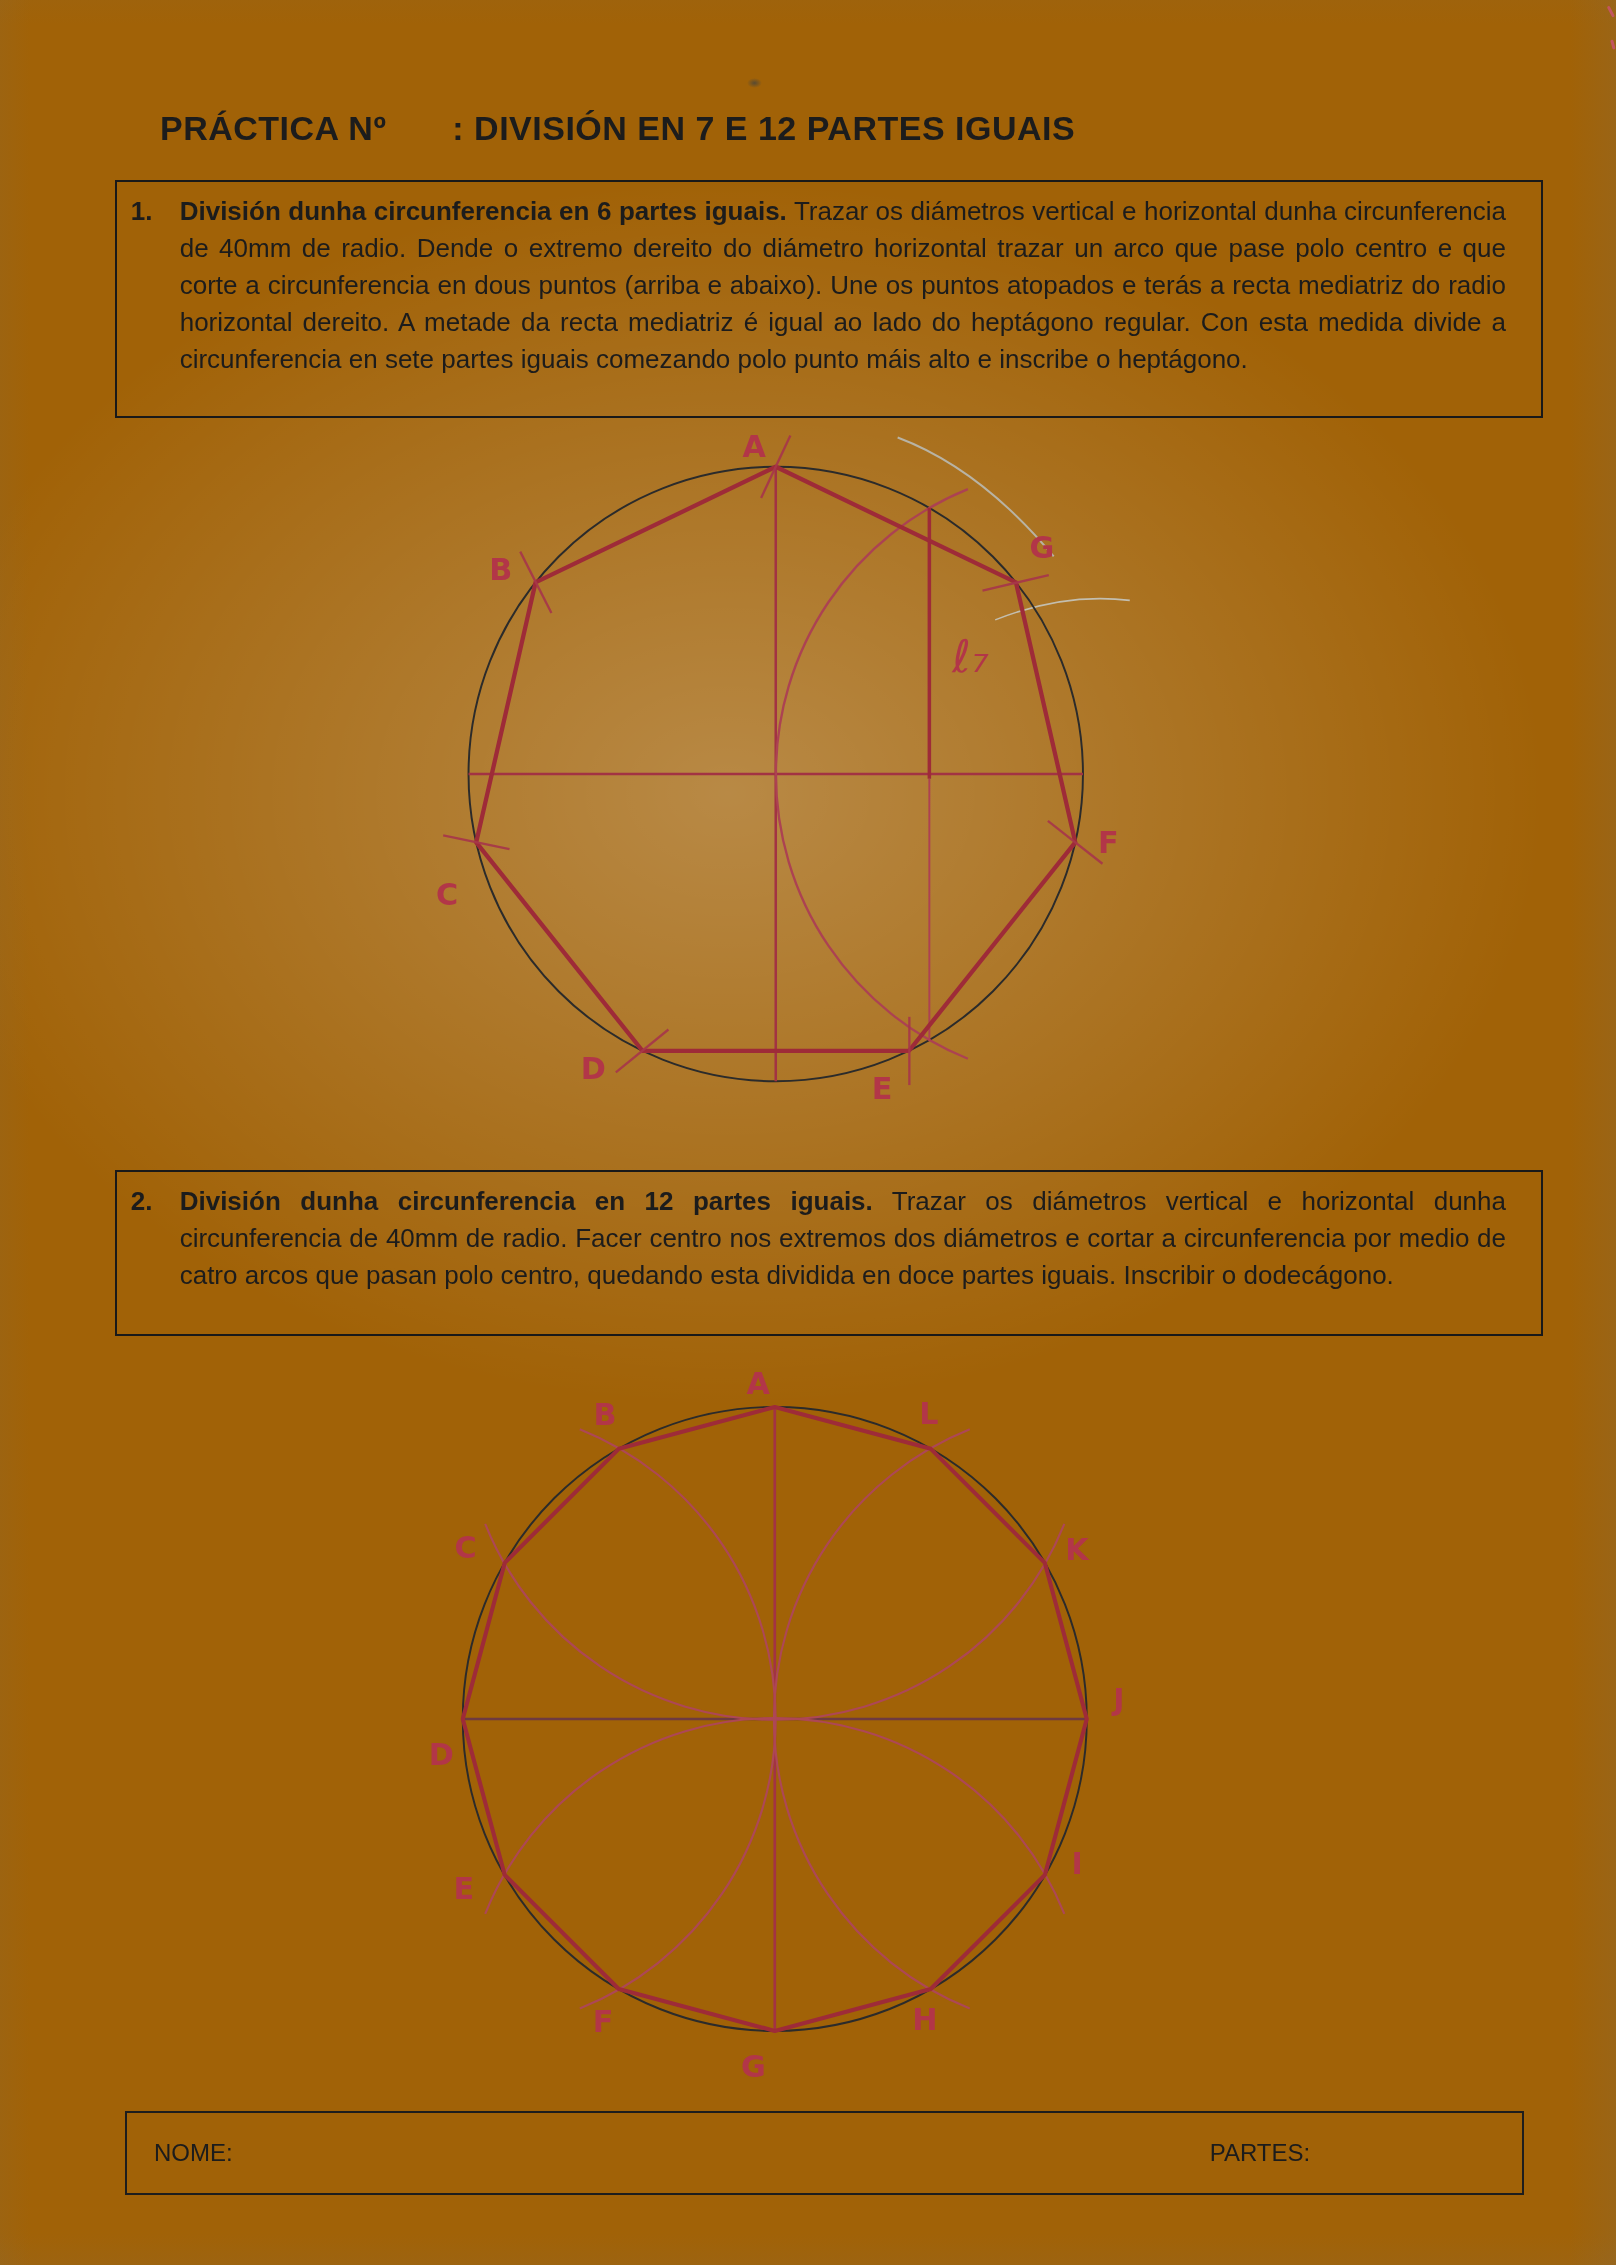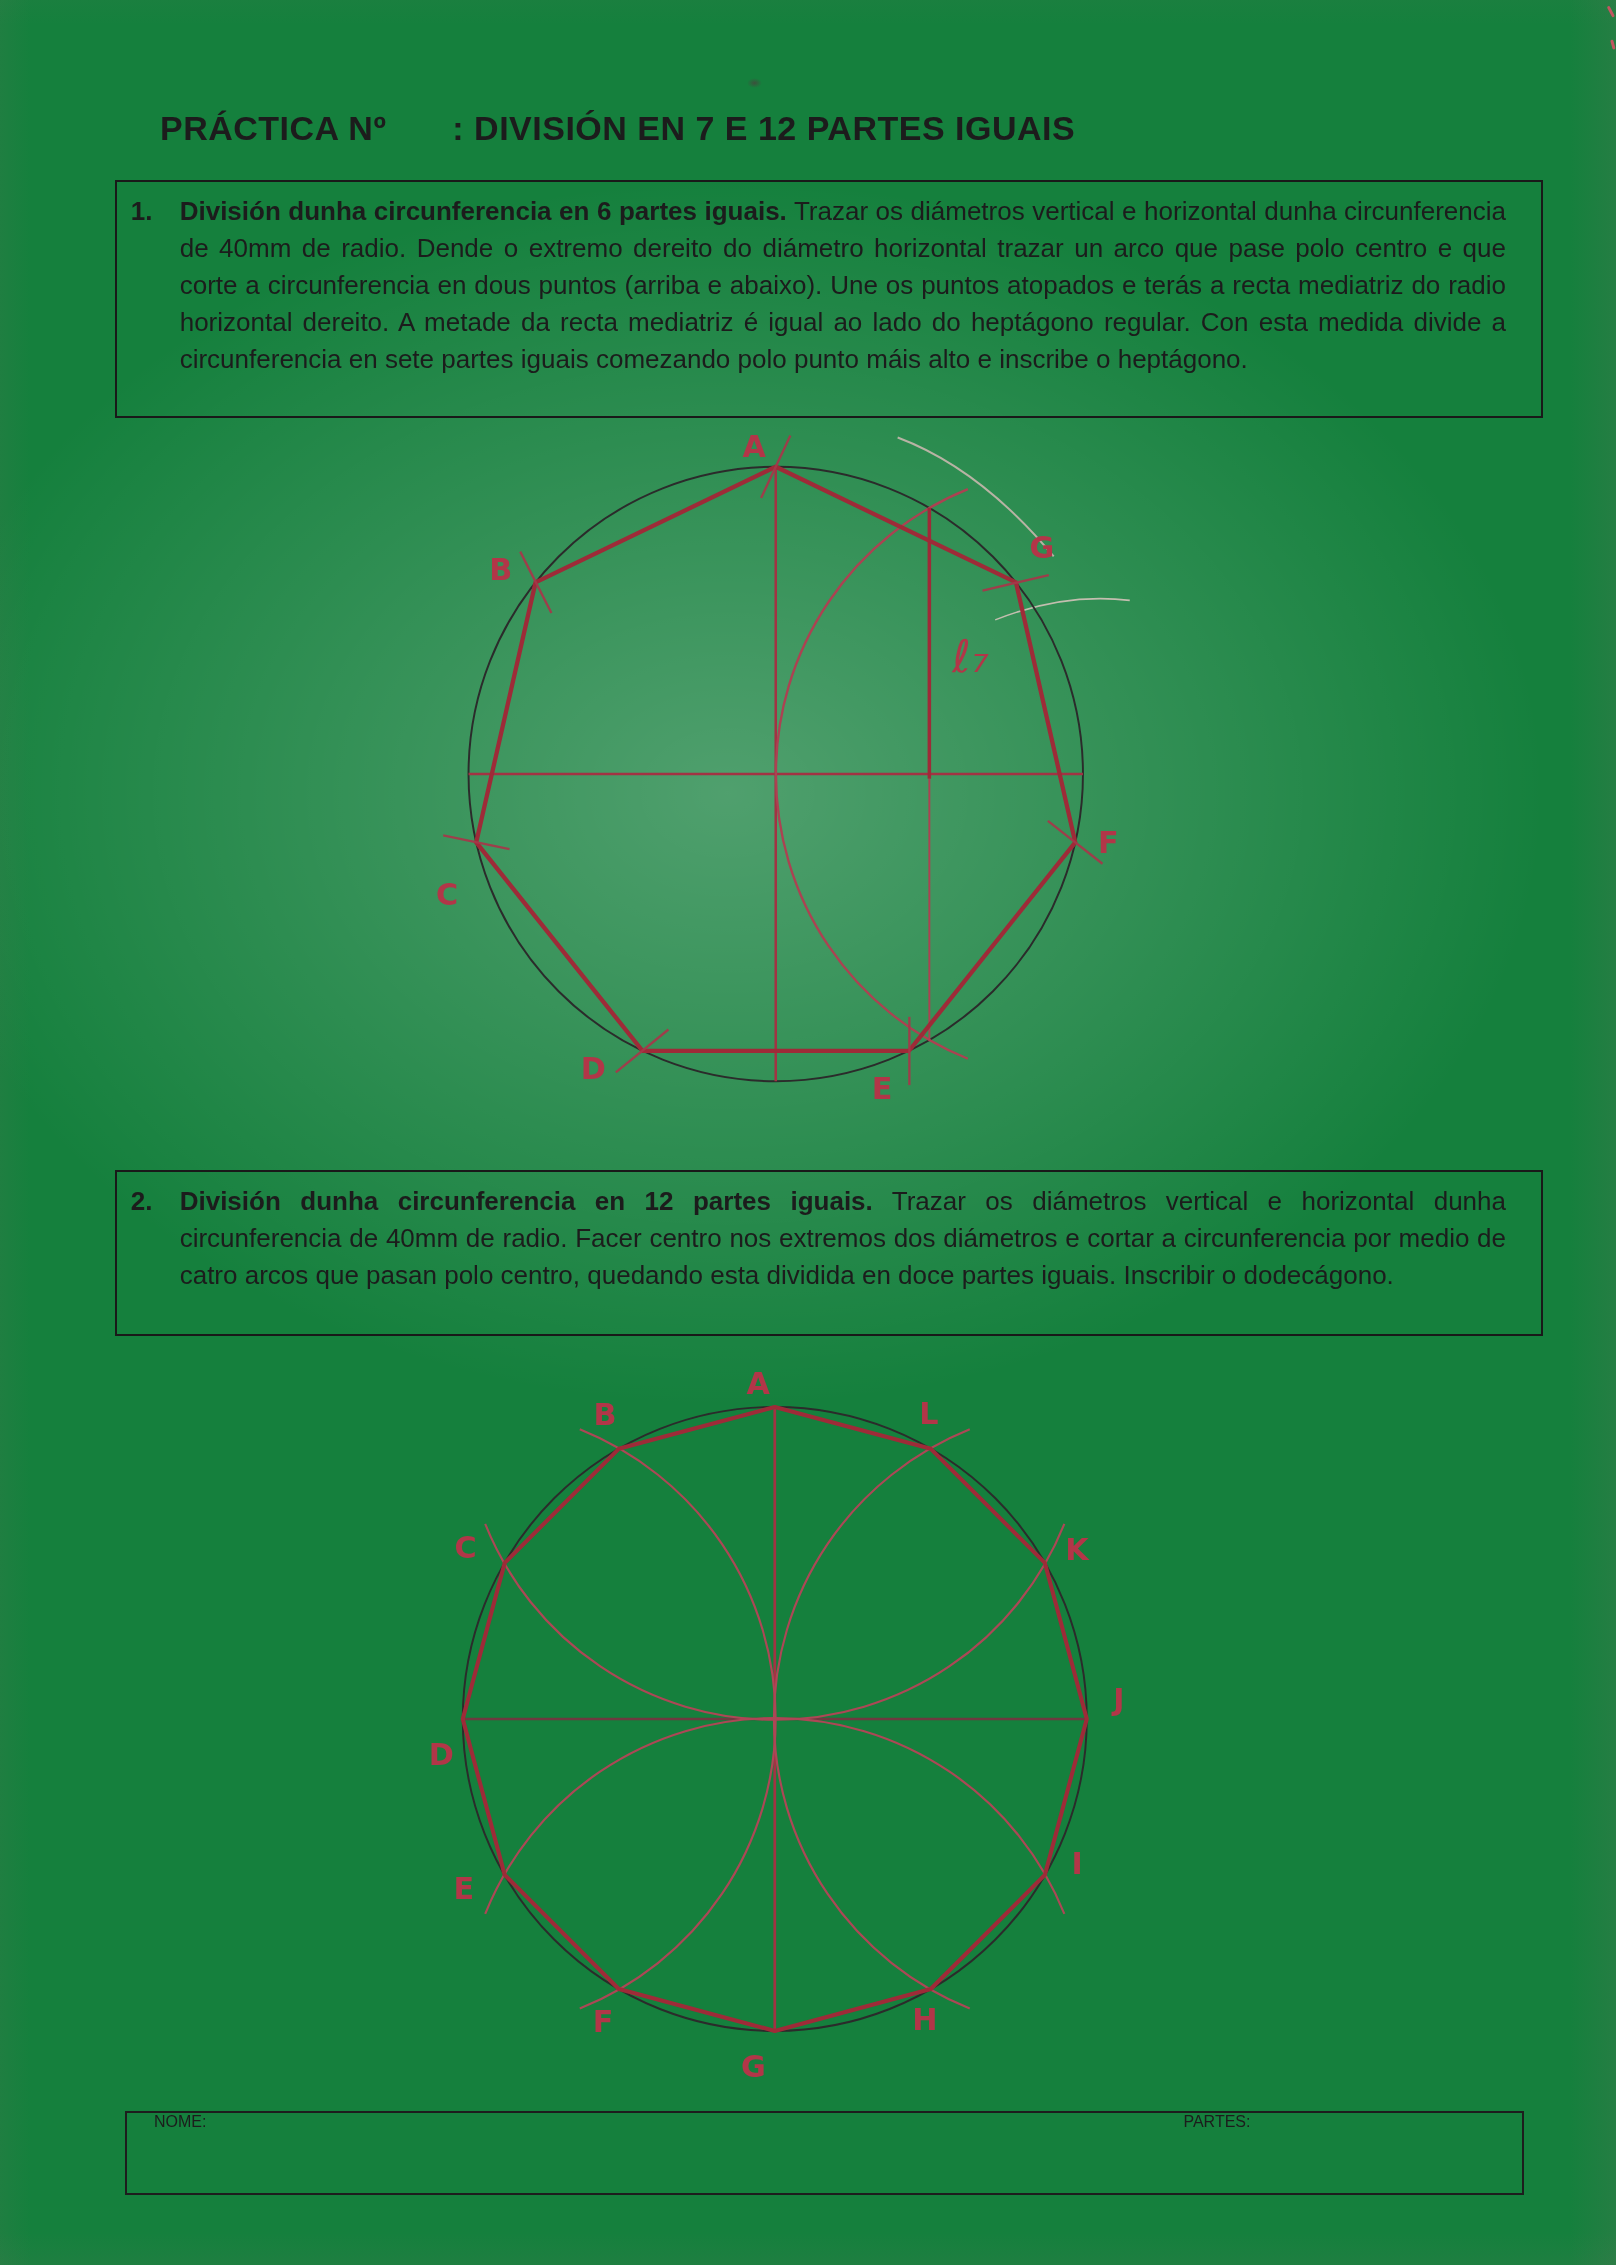--- a/index.html
+++ b/index.html
@@ -1,18 +1,18 @@
 <!DOCTYPE html>
 <html><head>
 <meta charset="utf-8">
 <style>
   html,body{margin:0;padding:0;background:#e6e4d8;}
   .page{
     position:relative;width:1617px;height:2266px;overflow:hidden;
-    background:#15803d;
+    background:#a16207;
     font-family:"Liberation Sans",sans-serif;color:#1c1c1c;
   }
   .shade{position:absolute;inset:0;pointer-events:none;
     background:
       linear-gradient(90deg, rgba(120,115,100,0.10), rgba(120,115,100,0) 31px),
       linear-gradient(270deg, rgba(120,115,100,0.16), rgba(120,115,100,0) 47px),
       linear-gradient(0deg, rgba(120,115,100,0.10), rgba(120,115,100,0) 33px),
       linear-gradient(180deg, rgba(120,115,100,0.05), rgba(120,115,100,0) 25px),
       radial-gradient(1170px 878px at 45% 35%, rgba(255,255,255,0.25), rgba(255,255,255,0) 70%);
   }
@@ -40,21 +40,21 @@
   .vlabel{
     font-family:"DejaVu Sans",sans-serif;font-size:31px;font-weight:bold;
     fill:#b23648;
   }
   .sidelabel{
     font-family:"DejaVu Sans",sans-serif;font-size:46px;fill:#b23648;font-style:italic;
   }
   .footerbox{
     position:absolute;left:125px;top:2111px;width:1399px;height:84px;
     box-sizing:border-box;border:2.9px solid #1d1d1d;
-    display:flex;align-items:flex-start;font-size:16px;
+    display:flex;align-items:center;font-size:24px;
   }
   .footerbox .nome{margin-left:27px;}
   .footerbox .grupo{margin-left:977px;}
   .smudge{
     position:absolute;left:747px;top:78px;width:14.6px;height:9.8px;
     background:radial-gradient(ellipse at center, rgba(70,68,60,.8), rgba(70,68,60,0) 70%);
     border-radius:50%;
   }
   .corner-mark{position:absolute;background:#c25560;border-radius:2px;}
   .cm1{left:1605px;top:9.8px;width:11.7px;height:2.9px;transform:rotate(62deg);}

